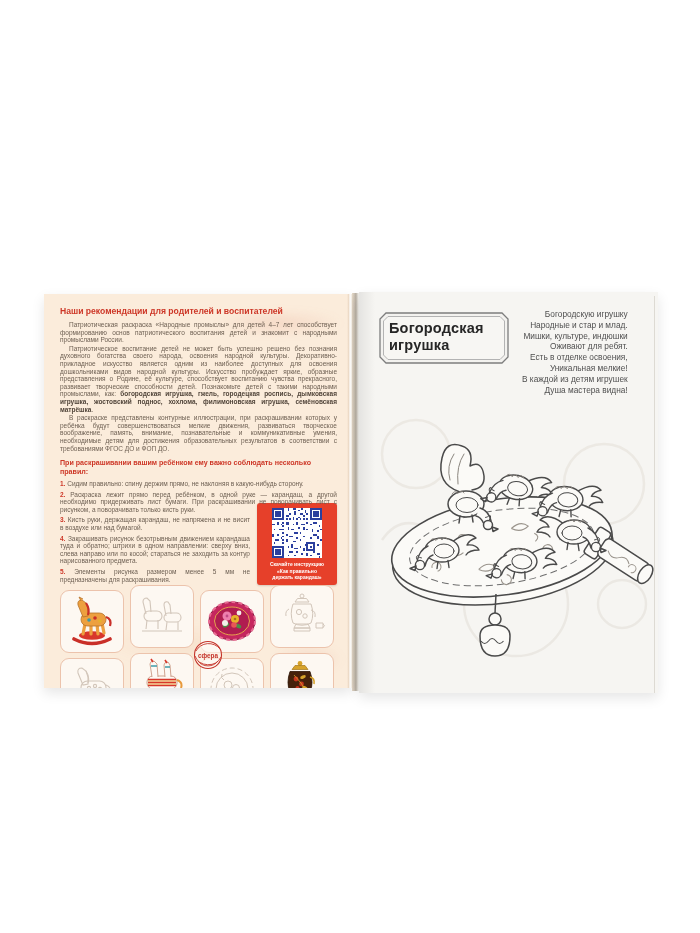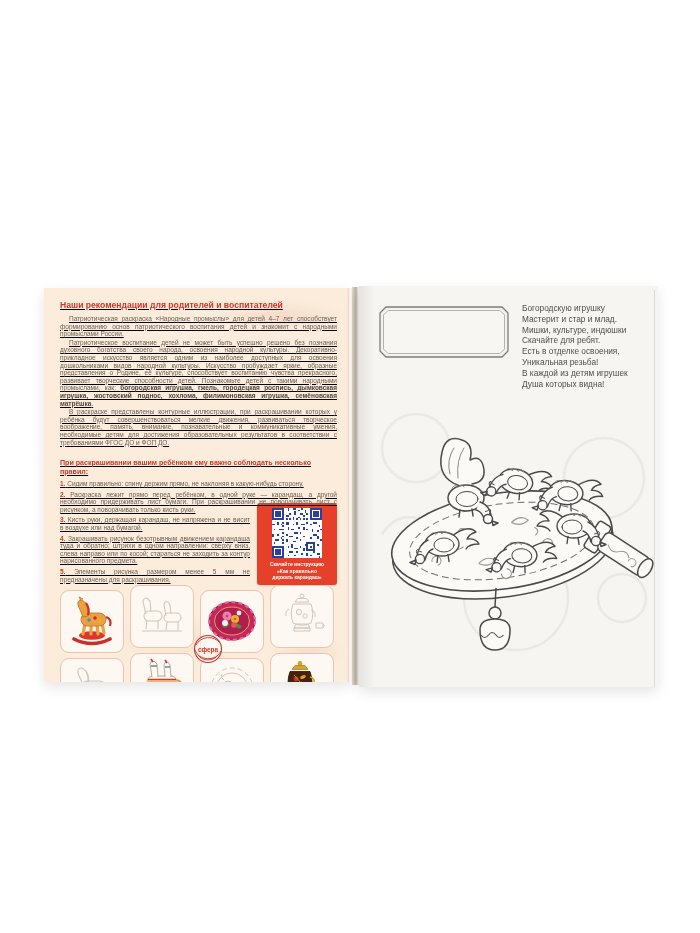--- a/index.html
+++ b/index.html
@@ -1,57 +1,57 @@
 <!DOCTYPE html>
 <html><head>
 <meta charset="utf-8">
 <style>
   html,body{margin:0;padding:0;background:#ffffff;}
   .stage{position:relative;width:700px;height:933px;background:#ffffff;overflow:hidden;
          font-family:"Liberation Sans","DejaVu Sans",sans-serif;}
-  .book{position:absolute;left:44px;top:286px;display:flex;align-items:flex-start;text-decoration:underline;}
+  .book{position:absolute;left:44px;top:292px;display:flex;align-items:flex-start;}
   .page{position:relative;overflow:hidden;}
   .page-left{width:308px;height:394px;margin-top:2px;background:#fbecdb;
              box-shadow:0 5px 12px rgba(0,0,0,.10);}
   .page-left::after{content:"";position:absolute;top:0;right:0;width:5px;height:100%;
              background:linear-gradient(90deg,rgba(0,0,0,0) 0%,rgba(190,160,130,.25) 35%,#ffffff 60%,#efe8dd 100%);}
   .spine{width:7px;height:398px;margin-top:1px;
          background:linear-gradient(90deg,#e8dccb,#c9bfb1 40%,#b9b0a4 55%,#e7e4dd 85%,#f5f3ef);}
   .page-right{width:299px;height:401px;background:#f6f5f2;box-shadow:0 5px 12px rgba(0,0,0,.10);}
   .page-right::before{content:"";position:absolute;top:0;left:0;width:16px;height:100%;
          background:linear-gradient(90deg,rgba(0,0,0,.07),rgba(0,0,0,0));}
   .page-right::after{content:"";position:absolute;top:4px;right:3px;width:1px;height:99%;
          background:#dddad3;}
   .lp-inner{position:relative;padding:12px 15px 0 16px;height:382px;box-sizing:border-box;}
   .blob{position:absolute;filter:blur(4px);pointer-events:none;}
   .blob1{left:170px;top:16px;width:130px;height:26px;background:radial-gradient(closest-side,rgba(216,110,80,.16),rgba(216,110,80,0));}
   .blob2{left:60px;top:330px;width:160px;height:40px;background:radial-gradient(closest-side,rgba(216,140,90,.10),rgba(216,140,90,0));}
   .blob3{left:230px;top:350px;width:70px;height:30px;background:radial-gradient(closest-side,rgba(200,90,70,.12),rgba(200,90,70,0));}
   .lp-heading{font-size:8.6px;line-height:10px;color:#cd3727;font-weight:bold;margin:0 0 5px;}
   .para{font-size:6.5px;line-height:7.6px;color:#6e6053;text-align:justify;text-indent:9px;margin:0 0 1px;}
   .para b{color:#51453a;}
-  .rules-heading{font-size:7.1px;line-height:8.5px;color:#cd3727;font-weight:bold;margin:13px 0 4px;}
+  .rules-heading{font-size:7.1px;line-height:8.5px;color:#cd3727;font-weight:bold;margin:7px 0 4px;}
   .rule{font-size:6.5px;line-height:7.6px;color:#6e6053;text-align:justify;margin:0 0 3px;}
   .rnum{color:#cd3727;font-weight:bold;}
   .qr-float{float:right;width:72px;margin:-13px 0 4px 7px;background:#e6402a;border-radius:3px;
             padding:5px 4px 5px;text-align:center;box-shadow:0 1px 2px rgba(0,0,0,.15);}
   .qr-float svg{display:block;margin:0 auto;background:#ffffff;}
   .qr-cap{font-size:5px;line-height:6.1px;color:#ffffff;font-weight:bold;margin-top:3px;}
   .thumb-grid{display:flex;gap:6px;margin-top:7px;}
   .tcol{display:flex;flex-direction:column;gap:5px;}
   .tcol.up{margin-top:-5px;}
   .card{width:64px;height:63px;background:#fdf8f2;border:1px solid #ecc3ac;border-radius:9px;
         display:flex;align-items:center;justify-content:center;box-sizing:border-box;}
   .logo{position:absolute;left:148px;bottom:5px;width:32px;height:32px;z-index:3;}
   .rp-inner{position:relative;width:100%;height:100%;}
   .title-plaque{position:absolute;left:20px;top:20px;width:130px;height:52px;}
   .title-plaque svg{position:absolute;left:0;top:0;}
   .title-text{position:absolute;left:10px;top:8px;width:112px;font-size:14.5px;line-height:16.5px;
         font-weight:bold;color:#262626;letter-spacing:.2px;}
-  .poem{position:absolute;left:163px;top:17px;font-size:8.3px;line-height:10.8px;color:#4f4f4f;}
+  .poem{position:absolute;left:163px;top:17px;font-size:8.3px;line-height:10.8px;color:#4f4f4f;text-align:right;}
   .illustration{position:absolute;left:5px;top:106px;}
 </style>
 </head>
 <body>
 
 <div class="stage">
   <div class="book">
 
     <div class="page page-left">
       <div class="blob blob1"></div>
@@ -249,31 +249,32 @@
     <div class="spine"></div>
 
     <div class="page page-right">
       <div class="rp-inner">
 
         <div class="title-plaque">
           <svg width="130" height="52" viewBox="0 0 130 52">
             <path d="M7,1 H123 L129,7 V45 L123,51 H7 L1,45 V7 Z" fill="#f3f2ef" stroke="#7d7d7d" stroke-width="1.3"></path>
             <path d="M9,4.5 H121 L125.5,9 V43 L121,47.5 H9 L4.5,43 V9 Z" fill="#f7f6f3" stroke="#ababab" stroke-width="0.9"></path>
           </svg>
+          <div class="title-text">Богородская игрушка</div>
         </div>
 
         <div class="poem">
           <div>Богородскую игрушку</div>
-          <div>Мастерит и стар и млад.</div>
+          <div>Народные и стар и млад.</div>
           <div>Мишки, культуре, индюшки</div>
-          <div>Скачайте для ребят.</div>
+          <div>Оживают для ребят.</div>
           <div>Есть в отделке освоения,</div>
-          <div>Уникальная резьба!</div>
+          <div>Уникальная мелкие!</div>
           <div>В каждой из детям игрушек</div>
-          <div>Душа которых видна!</div>
+          <div>Душа мастера видна!</div>
         </div>
 
         <div class="illustration" title="bogorodskaya-toy-hens-pecking-coloring-outline">
           <svg width="292" height="262" viewBox="0 0 292 262">
 
             <g fill="none" stroke="#e3dfd7" stroke-width="2.5" opacity="0.55">
               <circle cx="52" cy="56" r="34"></circle>
               <circle cx="240" cy="86" r="40"></circle>
               <circle cx="152" cy="206" r="52"></circle>
               <circle cx="258" cy="206" r="24"></circle>

